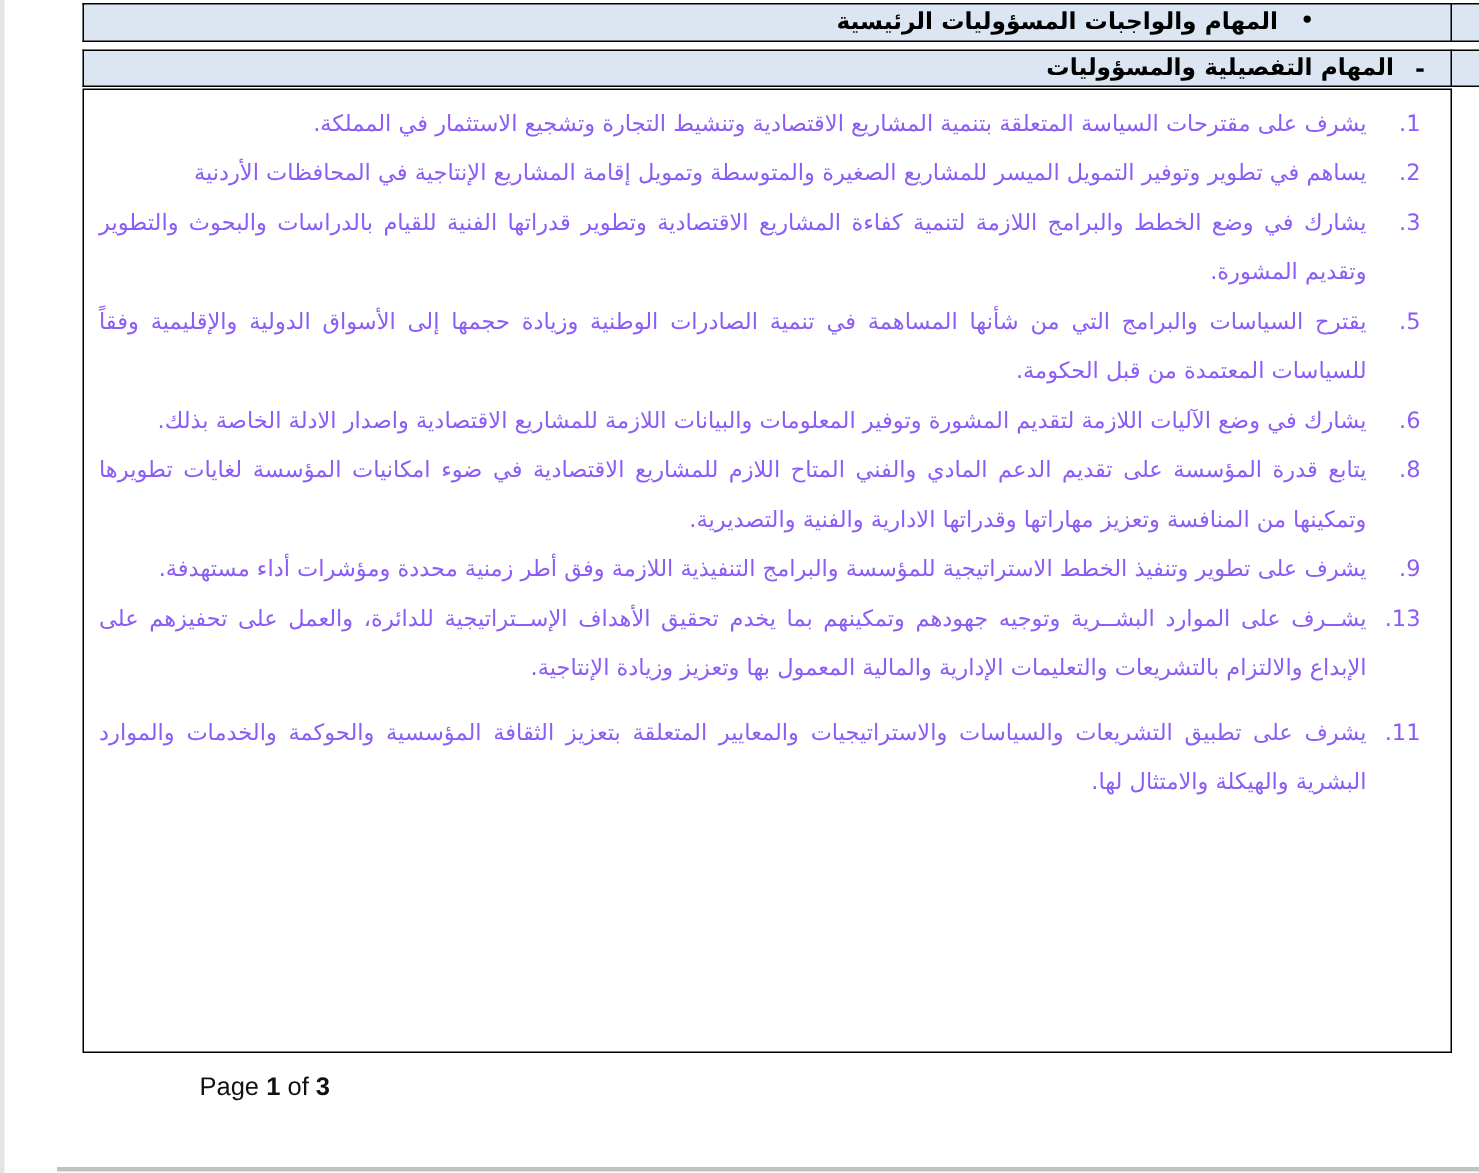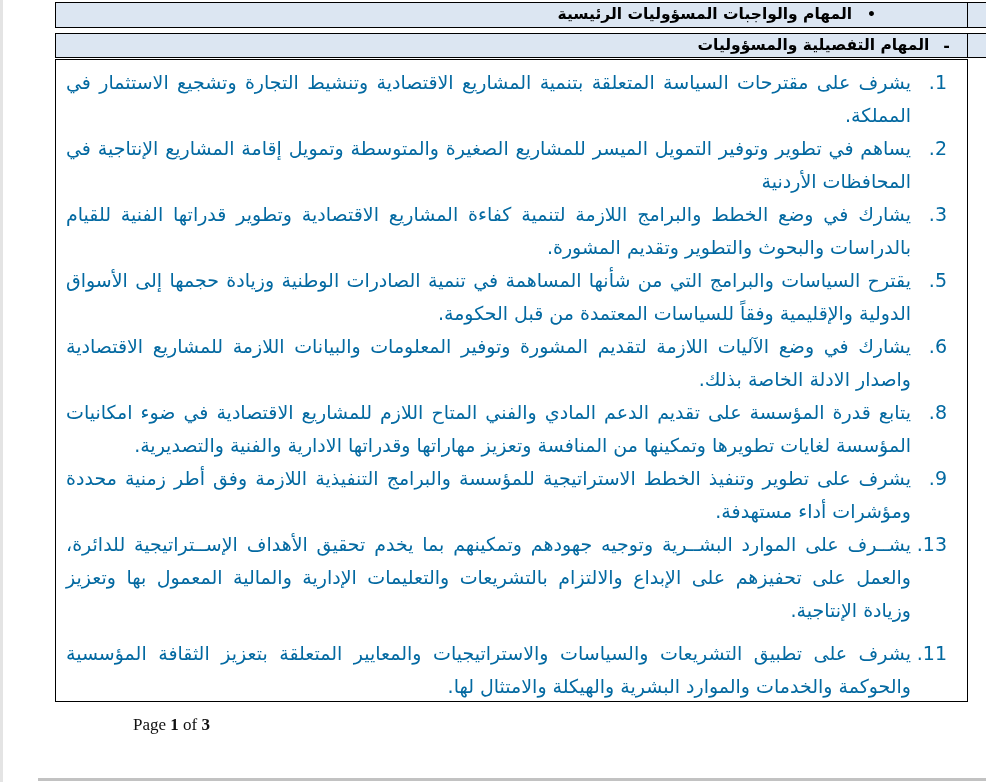--- a/index.html
+++ b/index.html
@@ -32,32 +32,32 @@
   .bar2 { top:33px; height:25px; padding-right:36px;  column-gap:14px; }
   .bullet { font-size:14px; transform:translateY(-1px); }
   .dash   { font-size:16px; }
   
   .body-box {
     position:absolute; left:55px; top:59px; width:913px; height:643px;
     border:1px solid #000; background:#fff;
     direction:rtl; padding:6px 12px 0 10px; overflow:hidden;
   }
   .item {
-    font-size:19px; line-height:33px; text-align:justify;
-    padding-right:44px; text-indent:-44px; color:#0369a1;
+    font-size:15px; line-height:33px; text-align:justify;
+    padding-right:44px; text-indent:-44px; color:#8b5cf6;
   }
   .item:last-child { margin-top:10px; }
   .num {
     display:inline-block; width:44px; padding-left:0; padding-right:8px;
     direction:rtl; text-align:right; text-indent:0;
   }
   
   .footer {
     position:absolute; left:133px; top:715px;
-    font-family:Liberation Serif, serif; font-size:17px; color:#111;
+    font-family:Liberation Sans, sans-serif; font-size:17px; color:#111;
     direction:ltr;
   }
   .footer b { font-weight:bold; }
 </style>
 </head>
 <body>
 
 <div class="page">
 
   <div class="left-edge"></div>

